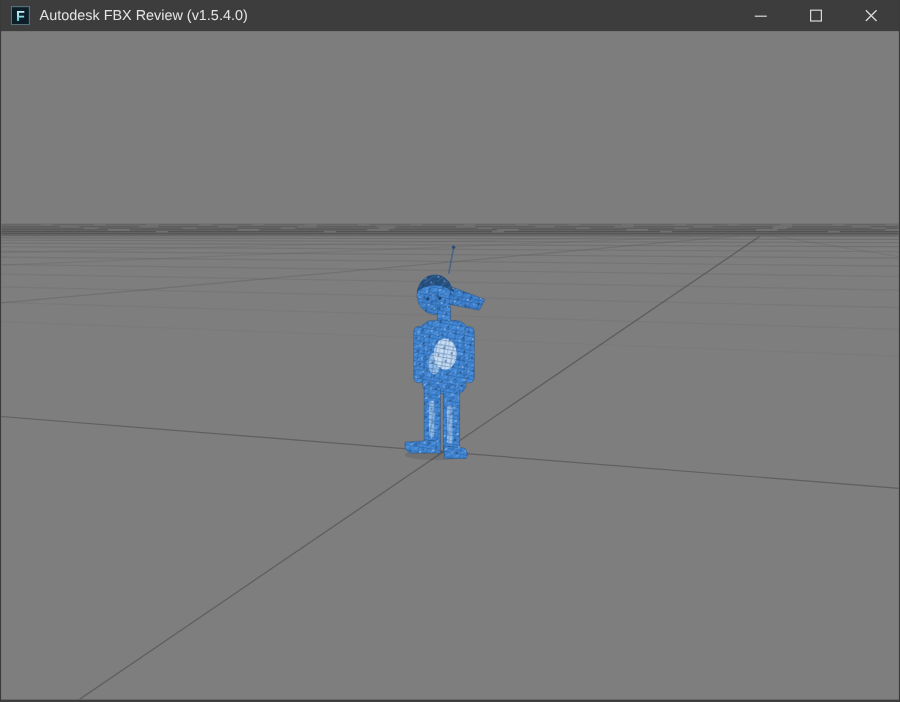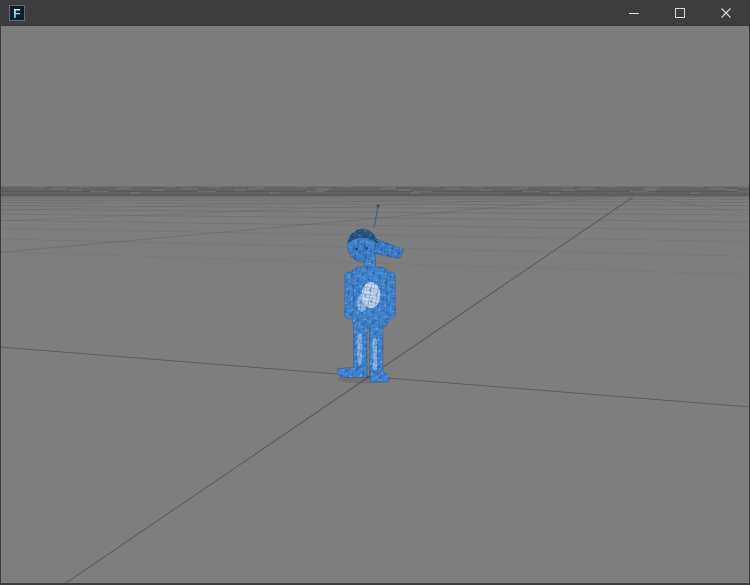--- a/index.html
+++ b/index.html
@@ -26,20 +26,21 @@
     <svg class="app-icon" viewBox="0 0 16 16">
       <defs>
         <linearGradient id="fgrad" x1="0" y1="0" x2="0" y2="1">
           <stop offset="0" stop-color="#f2ffff"></stop>
             <stop offset="1" stop-color="#2fb9cc"></stop>
         </linearGradient>
       </defs>
       <rect x="0.5" y="0.5" width="15" height="15" fill="#0c1e27" stroke="#56707a" stroke-width="1"></rect>
       <text x="8" y="12.5" text-anchor="middle" font-family="Liberation Sans, sans-serif" font-size="12" font-weight="bold" fill="url(#fgrad)">F</text>
     </svg>
+    <span class="win-title">Autodesk FBX Review (v1.5.4.0)</span>
     <div class="controls">
       <div class="ctrl-btn">
         <div class="glyph-min"></div>
       </div>
       <div class="ctrl-btn">
         <div class="glyph-max"></div>
       </div>
       <div class="ctrl-btn">
         <svg width="10" height="10" viewBox="0 0 10 10">
           <path d="M0.5 0.5 L9.5 9.5 M9.5 0.5 L0.5 9.5" stroke="#d9d9d9" stroke-width="1.1"></path>

